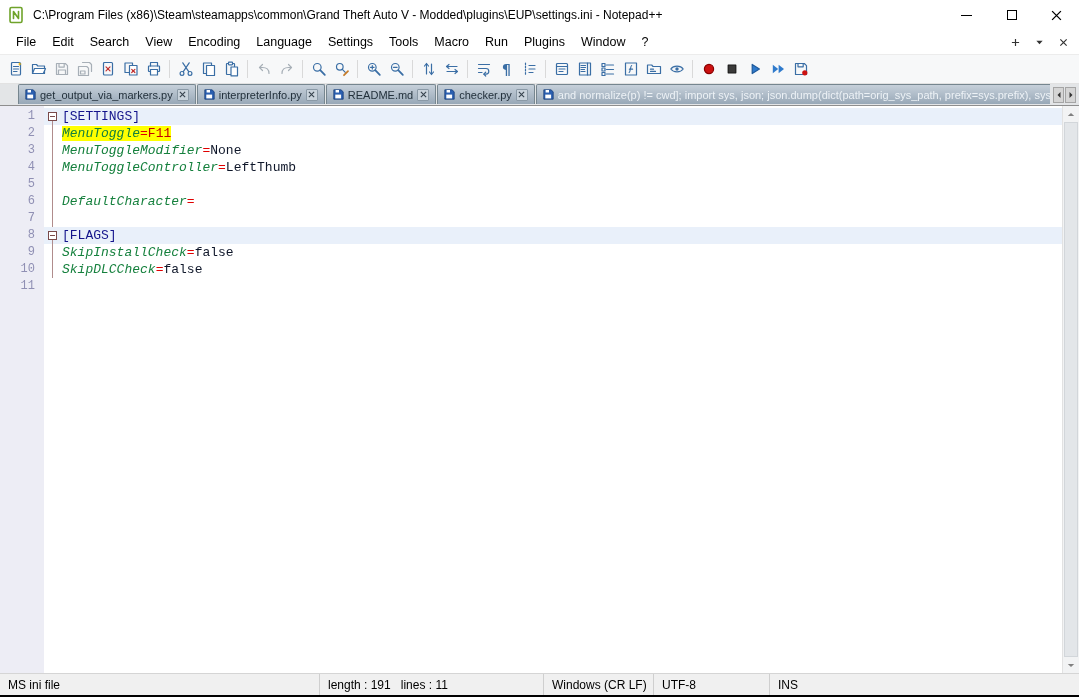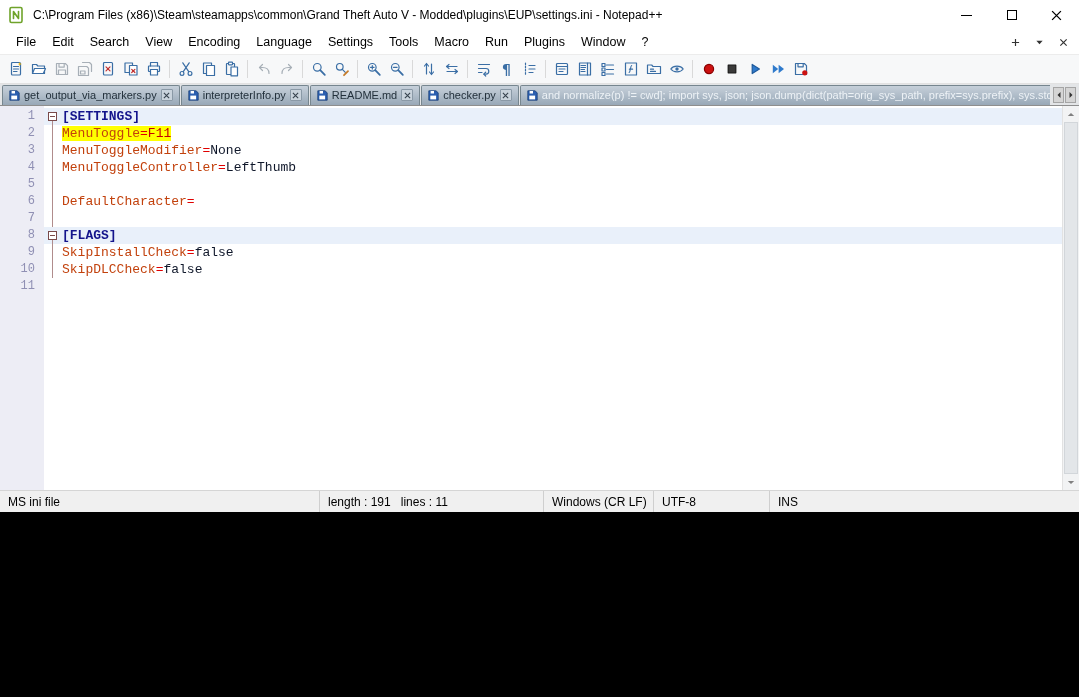--- a/index.html
+++ b/index.html
@@ -1,17 +1,17 @@
 <!DOCTYPE html>
 <html><head>
 <meta charset="utf-8">
 <style>
   html,body{margin:0;padding:0}
   body{width:1079px;height:697px;background:#000;font-family:"Liberation Sans","DejaVu Sans",sans-serif;overflow:hidden}
-  .window{width:1079px;height:512px;background:#fff;display:flex;flex-direction:column}
+  .window{width:1079px;height:695px;background:#fff;display:flex;flex-direction:column}
 
   
   .titlebar{height:30px;display:flex;align-items:center;background:#fff;padding-left:8px;flex:0 0 auto}
   .app-icon{display:flex}
   .app-icon svg{width:18px;height:18px}
   .title-text{font-size:12px;color:#000;margin-left:7px;flex:1;white-space:nowrap;overflow:hidden}
   .win-controls{display:flex;height:100%}
   .wbtn{width:45px;height:100%;display:flex;align-items:center;justify-content:center;cursor:default}
   .glyph-min{width:11px;border-top:1.2px solid #000}
   .glyph-max{width:10px;height:10px;border:1.2px solid #000;box-sizing:border-box}
@@ -29,21 +29,21 @@
   .toolbar{height:28px;background:#F7F8F9;display:flex;align-items:center;padding-left:4px;border-top:1px solid #ECECEC;border-bottom:1px solid #E2E2E2;flex:0 0 auto}
   .tb-sep{width:1px;height:18px;background:#D9D9D9;margin:0 4px}
   .tbtn{width:23px;height:23px;display:flex;align-items:center;justify-content:center;color:#3A6EA5}
   .tbtn.disabled{color:#A7AFB7}
   .icon-wrap{display:flex;align-items:center;justify-content:center}
   .tbtn svg{width:16px;height:16px;fill:none;stroke:currentColor;stroke-width:1.2;stroke-linecap:round;stroke-linejoin:round}
   .glyph-icon{font-size:14px;font-weight:bold;line-height:1;font-family:"DejaVu Sans",sans-serif}
 
   
   .tabbar{height:21px;background:#E3E5E7;display:flex;align-items:flex-end;position:relative;border-bottom:1px solid #8E8E8E;overflow:hidden;flex:0 0 auto}
-  .tabs{display:flex;align-items:center;height:100%;flex:1;overflow:hidden;padding-left:2px}
+  .tabs{display:flex;align-items:flex-start;height:100%;flex:1;overflow:hidden;padding-left:18px}
   .tab{height:20px;display:flex;align-items:center;gap:4px;padding:0 6px;background:linear-gradient(180deg,#C6D0DA,#98A8B7);border:1px solid #76868F;border-bottom:none;border-radius:2px 2px 0 0;margin-right:1px;font-size:11px;color:#22303B;white-space:nowrap;flex:0 0 auto;box-sizing:border-box}
   .tabs .tab:nth-child(5){color:#EDF2F6}
   .tab-label{overflow:hidden;text-overflow:ellipsis;max-width:560px}
   .tab-icon{display:flex}
   .tab-icon svg{width:11px;height:11px;display:block}
   .tab-close{width:12px;height:12px;display:flex;align-items:center;justify-content:center;background:#C9D3DC;border:1px solid #8A99A6;border-radius:1px;box-sizing:border-box}
   .tab-close svg{width:7px;height:7px}
   .tab-arrows{position:absolute;right:0;top:0;height:100%;display:flex;align-items:center;background:#E3E5E7;padding:0 3px;gap:1px}
   .arrbtn{width:11px;height:16px;display:flex;align-items:center;justify-content:center;background:#D5D5D5;border:1px solid #A5A5A5;box-sizing:border-box}
   .arrbtn svg{width:6px;height:8px}
@@ -56,22 +56,22 @@
   .ed-row.hdr{background:#E9F0FA}
   .ln{width:44px;height:17px;line-height:17px;text-align:right;padding-right:9px;box-sizing:border-box;font-family:"Liberation Mono","DejaVu Sans Mono",monospace;font-size:12px;color:#9090B4;background:#EDEDF5;flex:0 0 auto}
   .ed-row.hdr .ln{background:#EDEDF5}
   .fold{width:18px;height:17px;position:relative;flex:0 0 auto}
   .fold-box{position:absolute;left:4px;top:4px;width:9px;height:9px;border:1px solid #7A4A4A;background:#fff;box-sizing:border-box}
   .fold-box::after{content:"";position:absolute;left:1px;right:1px;top:3px;border-top:1px solid #7A4A4A}
   .fold-down{position:absolute;left:8px;top:13px;bottom:0;width:1px;background:#B08C8C}
   .fold-vline{position:absolute;left:8px;top:0;bottom:0;width:1px;background:#B08C8C}
   .code{font-family:"Liberation Mono","DejaVu Sans Mono",monospace;font-size:13px;white-space:pre}
   .hlwrap{background:#FFFF00}
-  .seg-section{color:#14148C;font-weight:bold}
-  .seg-key{color:#c2410c;}
+  .seg-section{color:#14148C;font-weight:normal}
+  .seg-key{color:#15803d;font-style:italic}
   .seg-op{color:#E00000}
   .seg-num{color:#C40000}
   .seg-val{color:#0f172a}
 
   
   .vscroll{position:absolute;right:0;top:0;bottom:0;width:17px;background:#F2F3F4;border-left:1px solid #E2E2E2;display:flex;flex-direction:column;box-sizing:border-box}
   .sarrow{height:16px;display:flex;align-items:center;justify-content:center;flex:0 0 auto}
   .sarrow svg{width:8px;height:5px}
   .sthumb{flex:1;margin:0 1px;background:#E3E6E9;border:1px solid #D2D6DA}
 

